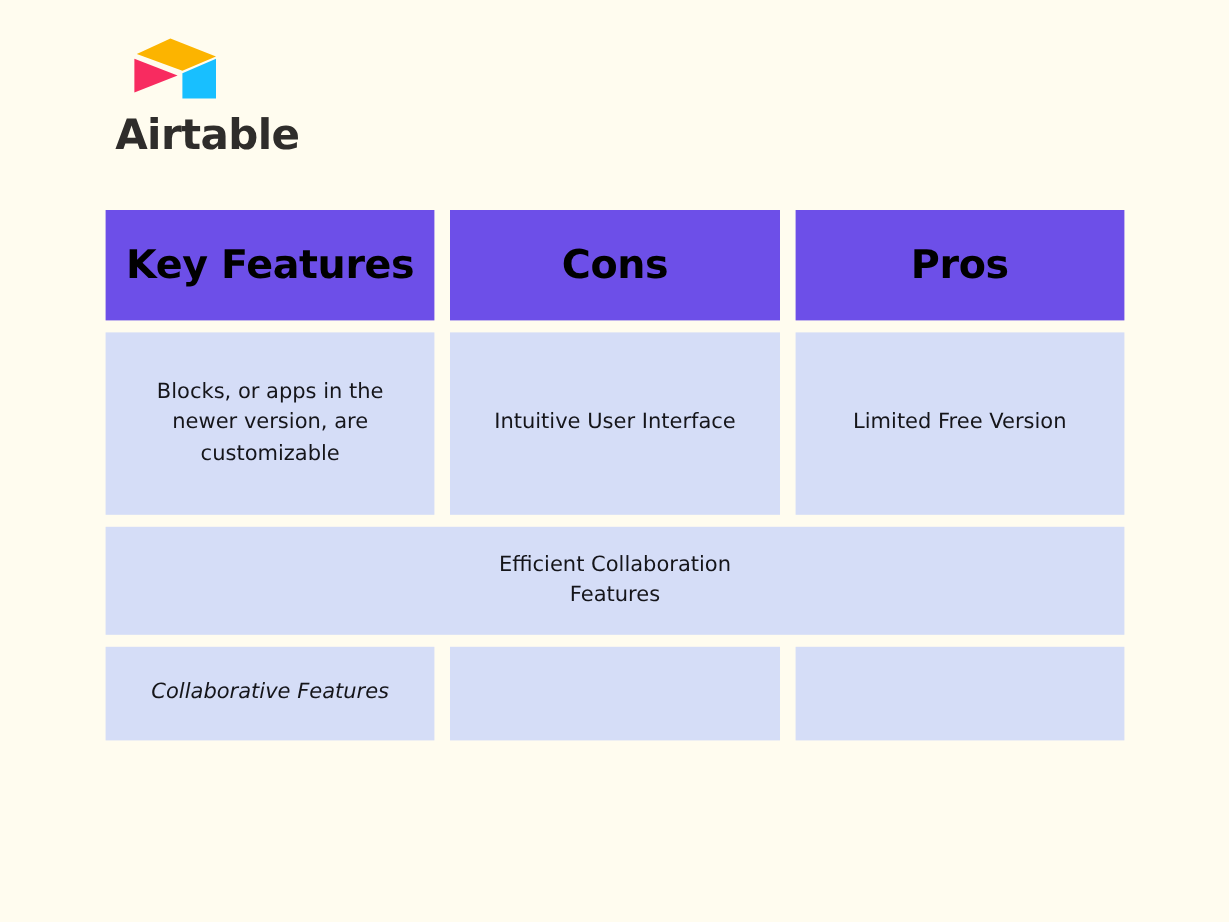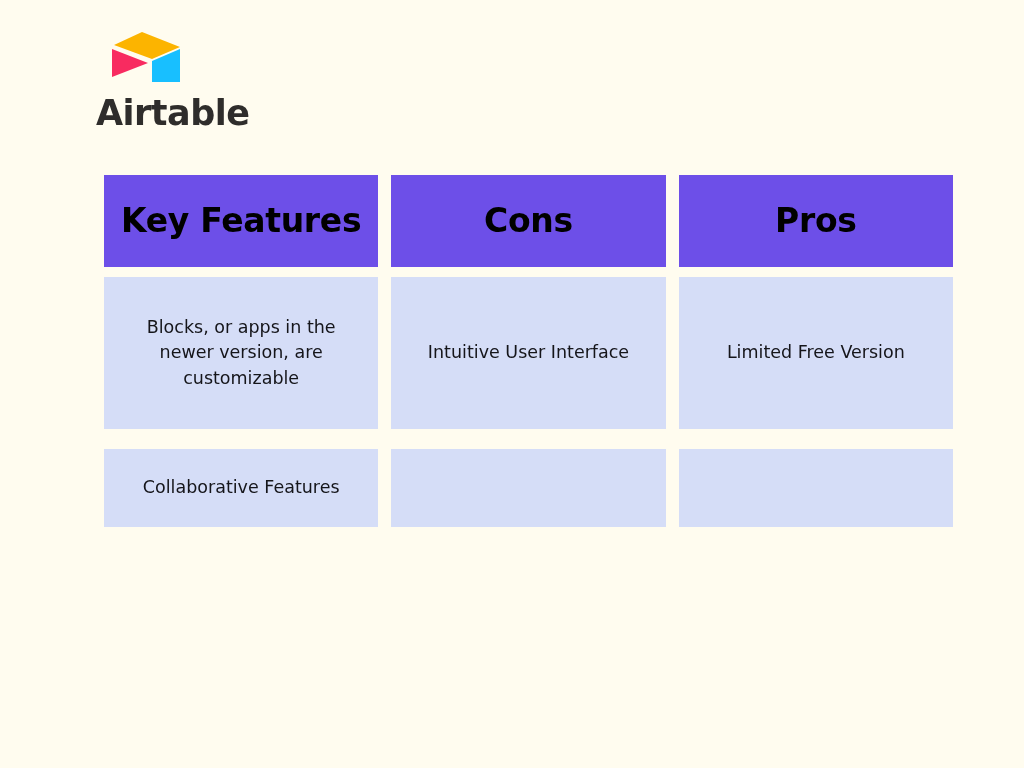--- a/index.html
+++ b/index.html
@@ -37,31 +37,32 @@
     color: #2F2D2B;
     line-height: 1;
     margin-top: 8px;
     margin-left: 20px;
     white-space: nowrap;
   }
 
   
   #compare-table {
     position: absolute;
-    left: 104px;
+    left: 88px;
     top: 175px;
     width: 849px;
   }
   .table-row {
     display: flex;
     gap: 13px;
     margin-bottom: 10px;
   }
   .table-row:last-child {
     margin-bottom: 0;
+    font-style: italic;
   }
   .cell {
     flex: 1 1 0;
     box-sizing: border-box;
     display: flex;
     align-items: center;
     justify-content: center;
     text-align: center;
     padding: 6px 14px;
   }
@@ -129,20 +130,23 @@
     </div>
     <div class="cell">
       <span class="body-cell-text">Intuitive User Interface</span>
     </div>
     <div class="cell">
       <span class="body-cell-text">Limited Free Version</span>
     </div>
   </div>
 
   <div class="table-row body-row r3">
+    <div class="cell">
+      <span class="body-cell-text">Efficient Collaboration Features</span>
+    </div>
   </div>
 
   <div class="table-row body-row r4">
     <div class="cell">
       <span class="body-cell-text">Collaborative Features</span>
     </div>
     <div class="cell">
       <span class="body-cell-text"></span>
     </div>
     <div class="cell">

